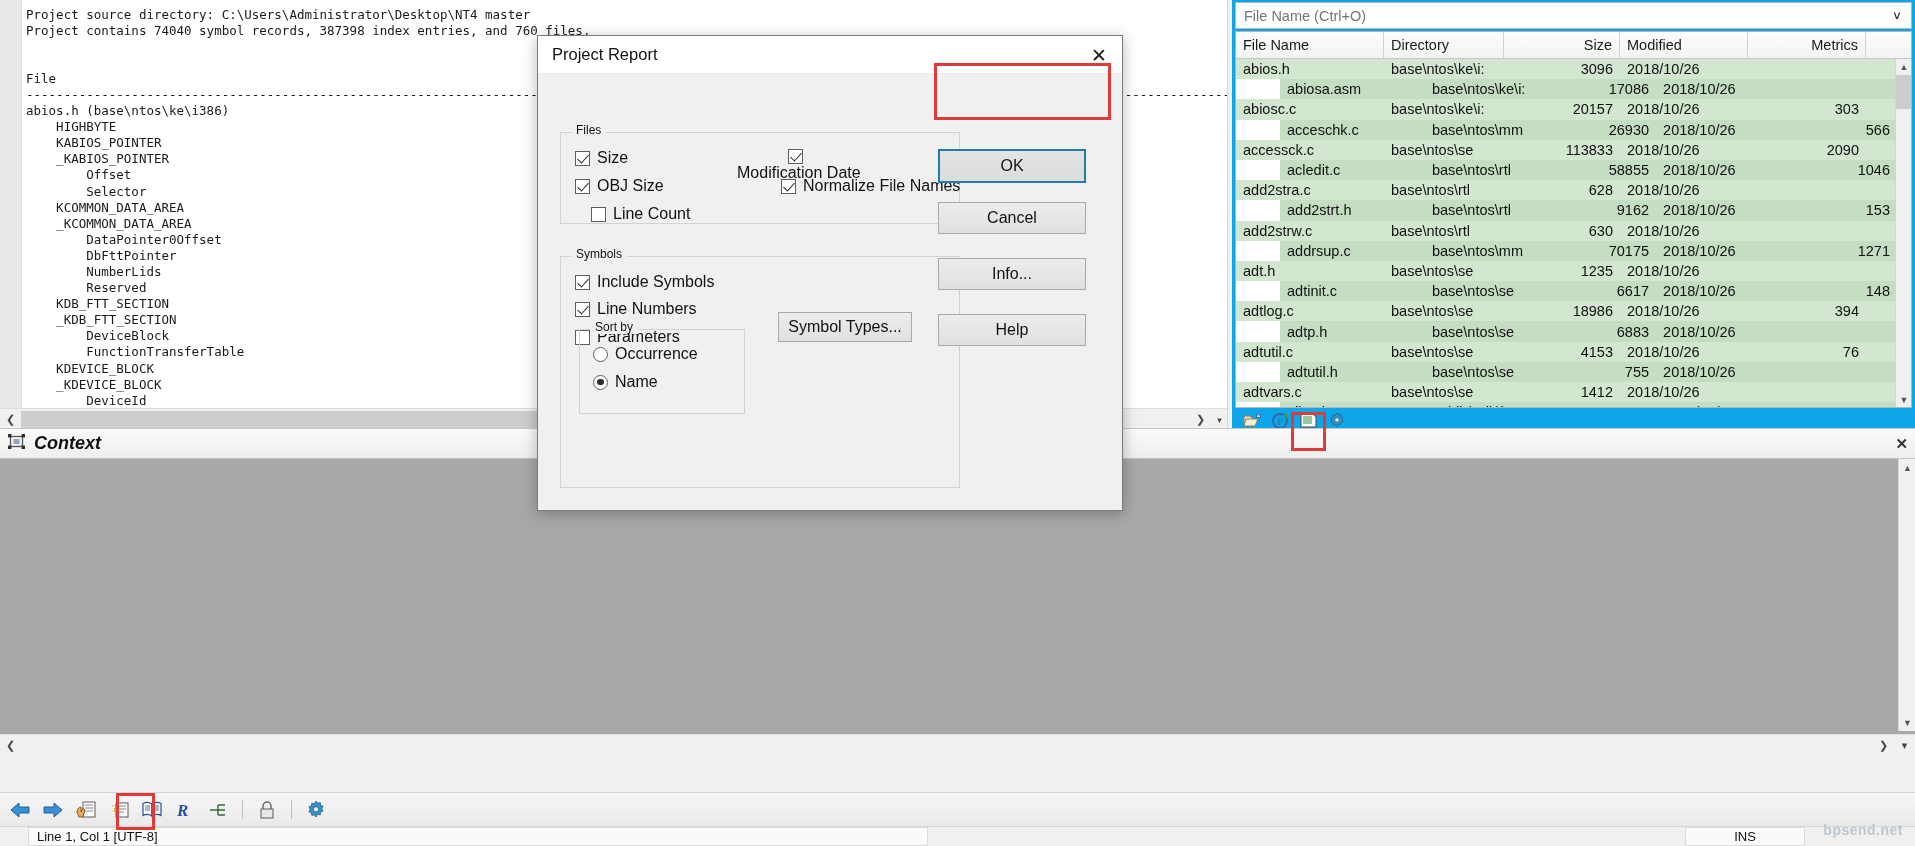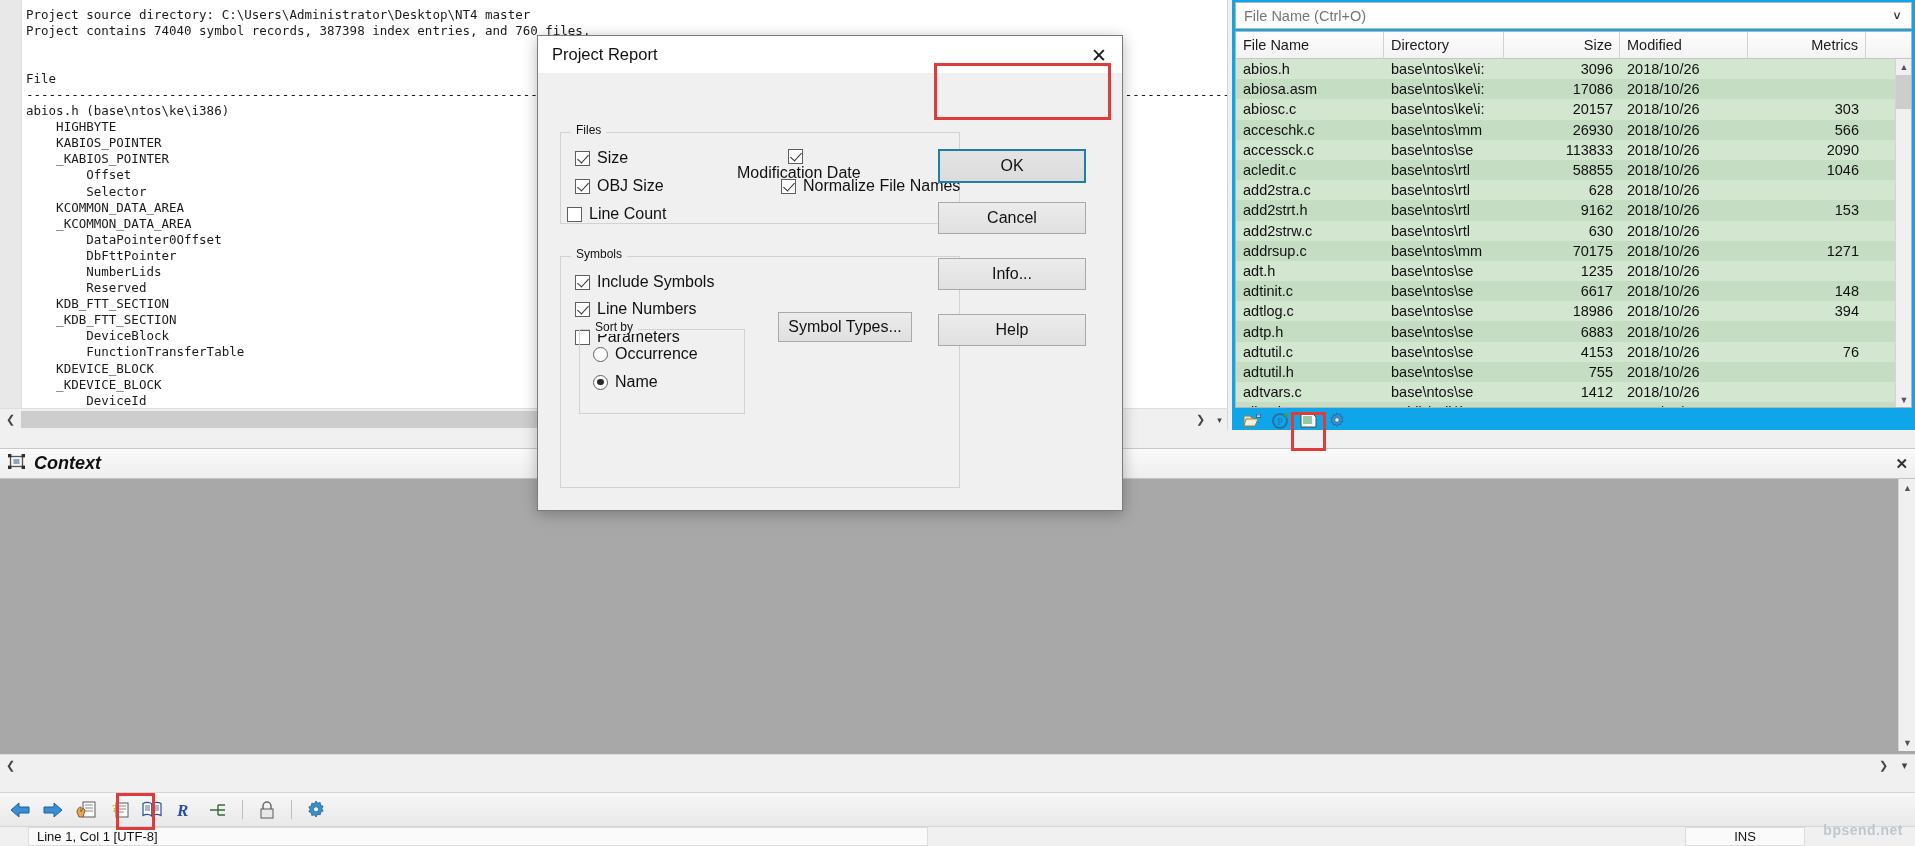--- a/index.html
+++ b/index.html
@@ -134,21 +134,21 @@
   }
   .frow {
     display: flex;
     height: 20.2px;
     align-items: center;
     font-size: 14.5px;
     color: #111;
     white-space: nowrap;
   }
   .frow.a { background: #d2e6d0; }
-  .frow.b { background: #c5ddc3; }
+  .frow.b { background: #c5ddc3; margin-left: 44px; }
   .fc { padding: 0 7px; overflow: hidden; }
   .fc.num { text-align: right; }
   .fc-name { width: 148px; }
   .fc-dir  { width: 120px; }
   .fc-size { width: 116px; }
   .fc-mod  { width: 128px; }
   .fc-met  { width: 118px; }
   .fc-pad  { flex: 1; }
 
   #file-vsb {
@@ -180,21 +180,21 @@
   }
   .tb-ico {
     width: 22px; height: 19px;
     display: flex; align-items: center; justify-content: center;
     position: relative;
   }
 
   
   #context-panel {
     position: absolute;
-    left: 0; top: 448px;
+    left: 0; top: 428px;
     width: 1915px; height: 328px;
     background: #a8a8a8;
     border-top: 1px solid #c8c8c8;
     text-align: right;
   }
   #context-title {
     height: 30px;
     display: flex; align-items: center;
     background: linear-gradient(to bottom,#fafafa,#eeeeee);
     border-bottom: 1px solid #c3c3c3;
@@ -763,21 +763,21 @@
         <span class="group-label">Files</span>
 
         <div class="chk-row" style="left:14px; top:16px;">
           <span class="chk on"></span>
           <span>Size</span>
         </div>
         <div class="chk-row" style="left:14px; top:44px;">
           <span class="chk on"></span>
           <span>OBJ Size</span>
         </div>
-        <div class="chk-row" style="left:6px; top:72px;">
+        <div class="chk-row" style="left:30px; top:72px;">
           <span class="chk"></span>
           <span>Line Count</span>
         </div>
         <div class="chk-row" style="left:176px; top:16px;flex-direction:column;">
           <span class="chk on"></span>
           <span>Modification Date</span>
         </div>
         <div class="chk-row" style="left:176px; top:44px;margin-left:44px;">
           <span class="chk on"></span>
           <span>Normalize File Names</span>

